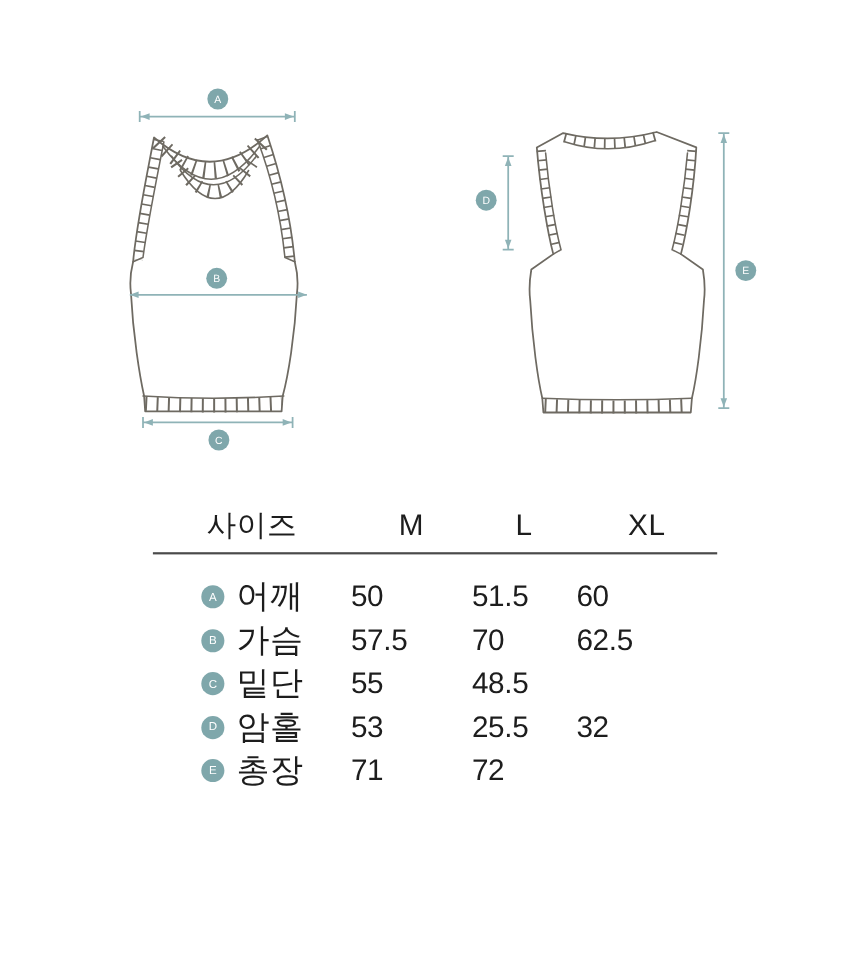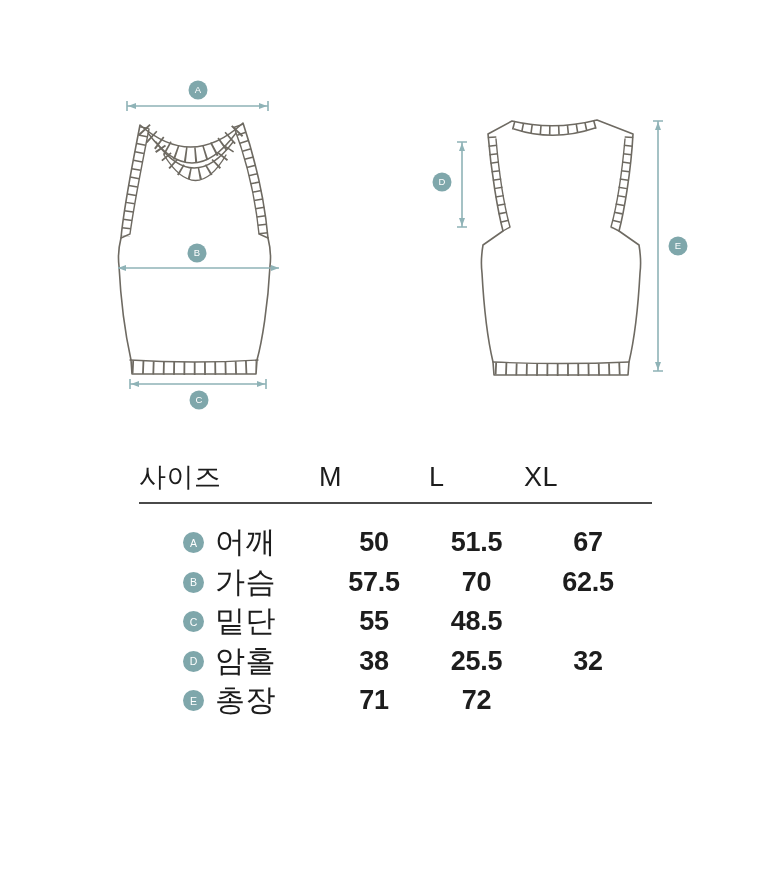--- a/index.html
+++ b/index.html
@@ -16,25 +16,25 @@
   .rungs-neck{fill:none;stroke:#6e6a62;stroke-linecap:butt;}
   .dim{stroke:#8fb3b7;stroke-width:1.6;fill:none;stroke-linecap:butt;}
   .dimhead{fill:#8fb3b7;stroke:none;}
   .badge-circ{fill:#7fa7ab;stroke:none;}
   .badge-txt{fill:#ffffff;font-size:9.5px;font-family:"Liberation Sans",sans-serif;text-anchor:middle;}
 
   
   .size-table{position:absolute;left:139px;top:452px;width:513px;}
   .t-grid{display:grid;grid-template-columns:180px 110px 95px 128px;align-items:center;}
   .t-head{height:50px;font-size:27px;color:#1d1d1d;}
-  .t-head .cell{letter-spacing:0.5px;}
+  .t-head .cell{text-align:center;letter-spacing:0.5px;}
   .t-rule{height:2px;background:#4a4a4a;width:100%;}
   .t-body{padding-top:18px;}
   .t-row{height:39.6px;font-size:27px;}
-  .num{text-align:center;letter-spacing:-0.3px;font-weight:bold;}
+  .num{text-align:left;letter-spacing:-0.3px;}
   .label-cell{display:flex;align-items:center;gap:11px;padding-left:44px;}
   .row-badge{width:21px;height:21px;border-radius:50%;background:#7fa7ab;color:#fff;
     display:flex;align-items:center;justify-content:center;font-size:10.5px;flex:0 0 21px;}
   .row-label{font-size:30px;letter-spacing:0.5px;}
 </style>
 </head>
 <body>
 
 <div class="stage">
 
@@ -148,21 +148,21 @@
 
       <div class="t-grid t-row">
         <div class="label-cell">
           <span class="row-badge">
               <span>A</span>
             </span>
           <span class="row-label">어깨</span>
         </div>
         <div class="num">50</div>
         <div class="num">51.5</div>
-        <div class="num">67</div>
+        <div class="num">60</div>
       </div>
 
       <div class="t-grid t-row">
         <div class="label-cell">
           <span class="row-badge">
               <span>B</span>
             </span>
           <span class="row-label">가슴</span>
         </div>
         <div class="num">57.5</div>
@@ -181,21 +181,21 @@
         <div class="num">48.5</div>
       </div>
 
       <div class="t-grid t-row">
         <div class="label-cell">
           <span class="row-badge">
               <span>D</span>
             </span>
           <span class="row-label">암홀</span>
         </div>
-        <div class="num">38</div>
+        <div class="num">53</div>
         <div class="num">25.5</div>
         <div class="num">32</div>
       </div>
 
       <div class="t-grid t-row">
         <div class="label-cell">
           <span class="row-badge">
               <span>E</span>
             </span>
           <span class="row-label">총장</span>

